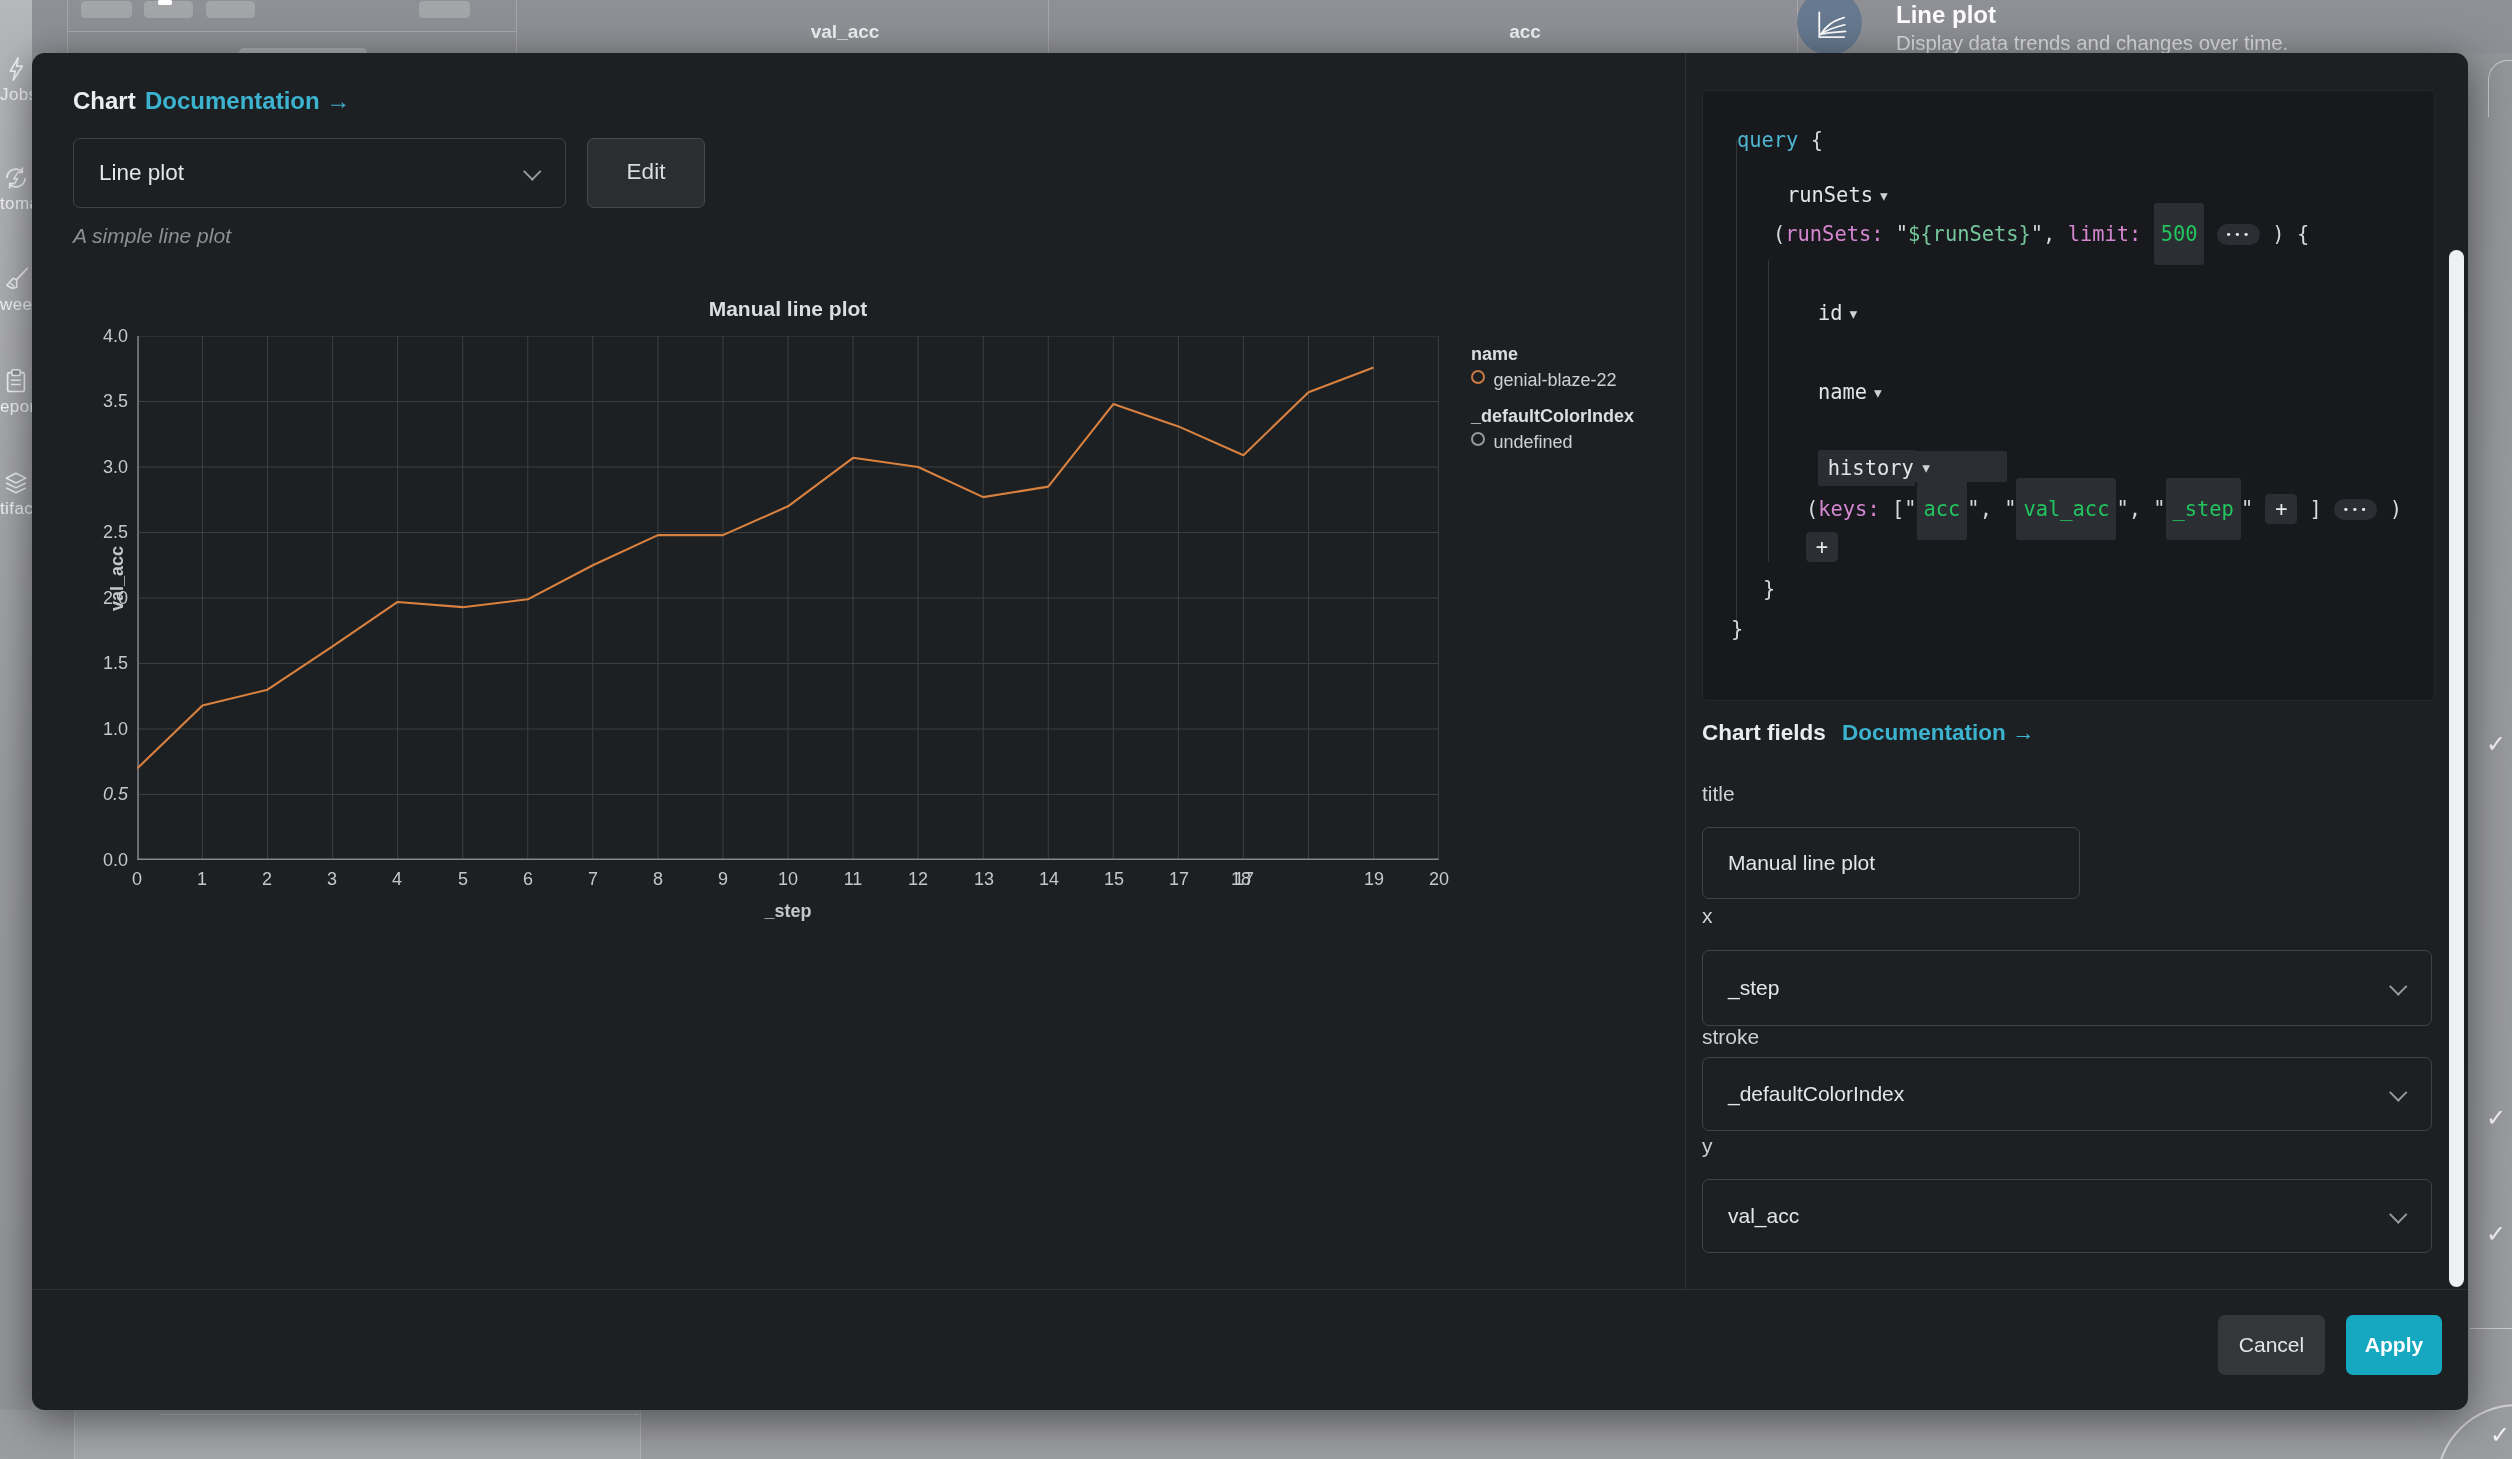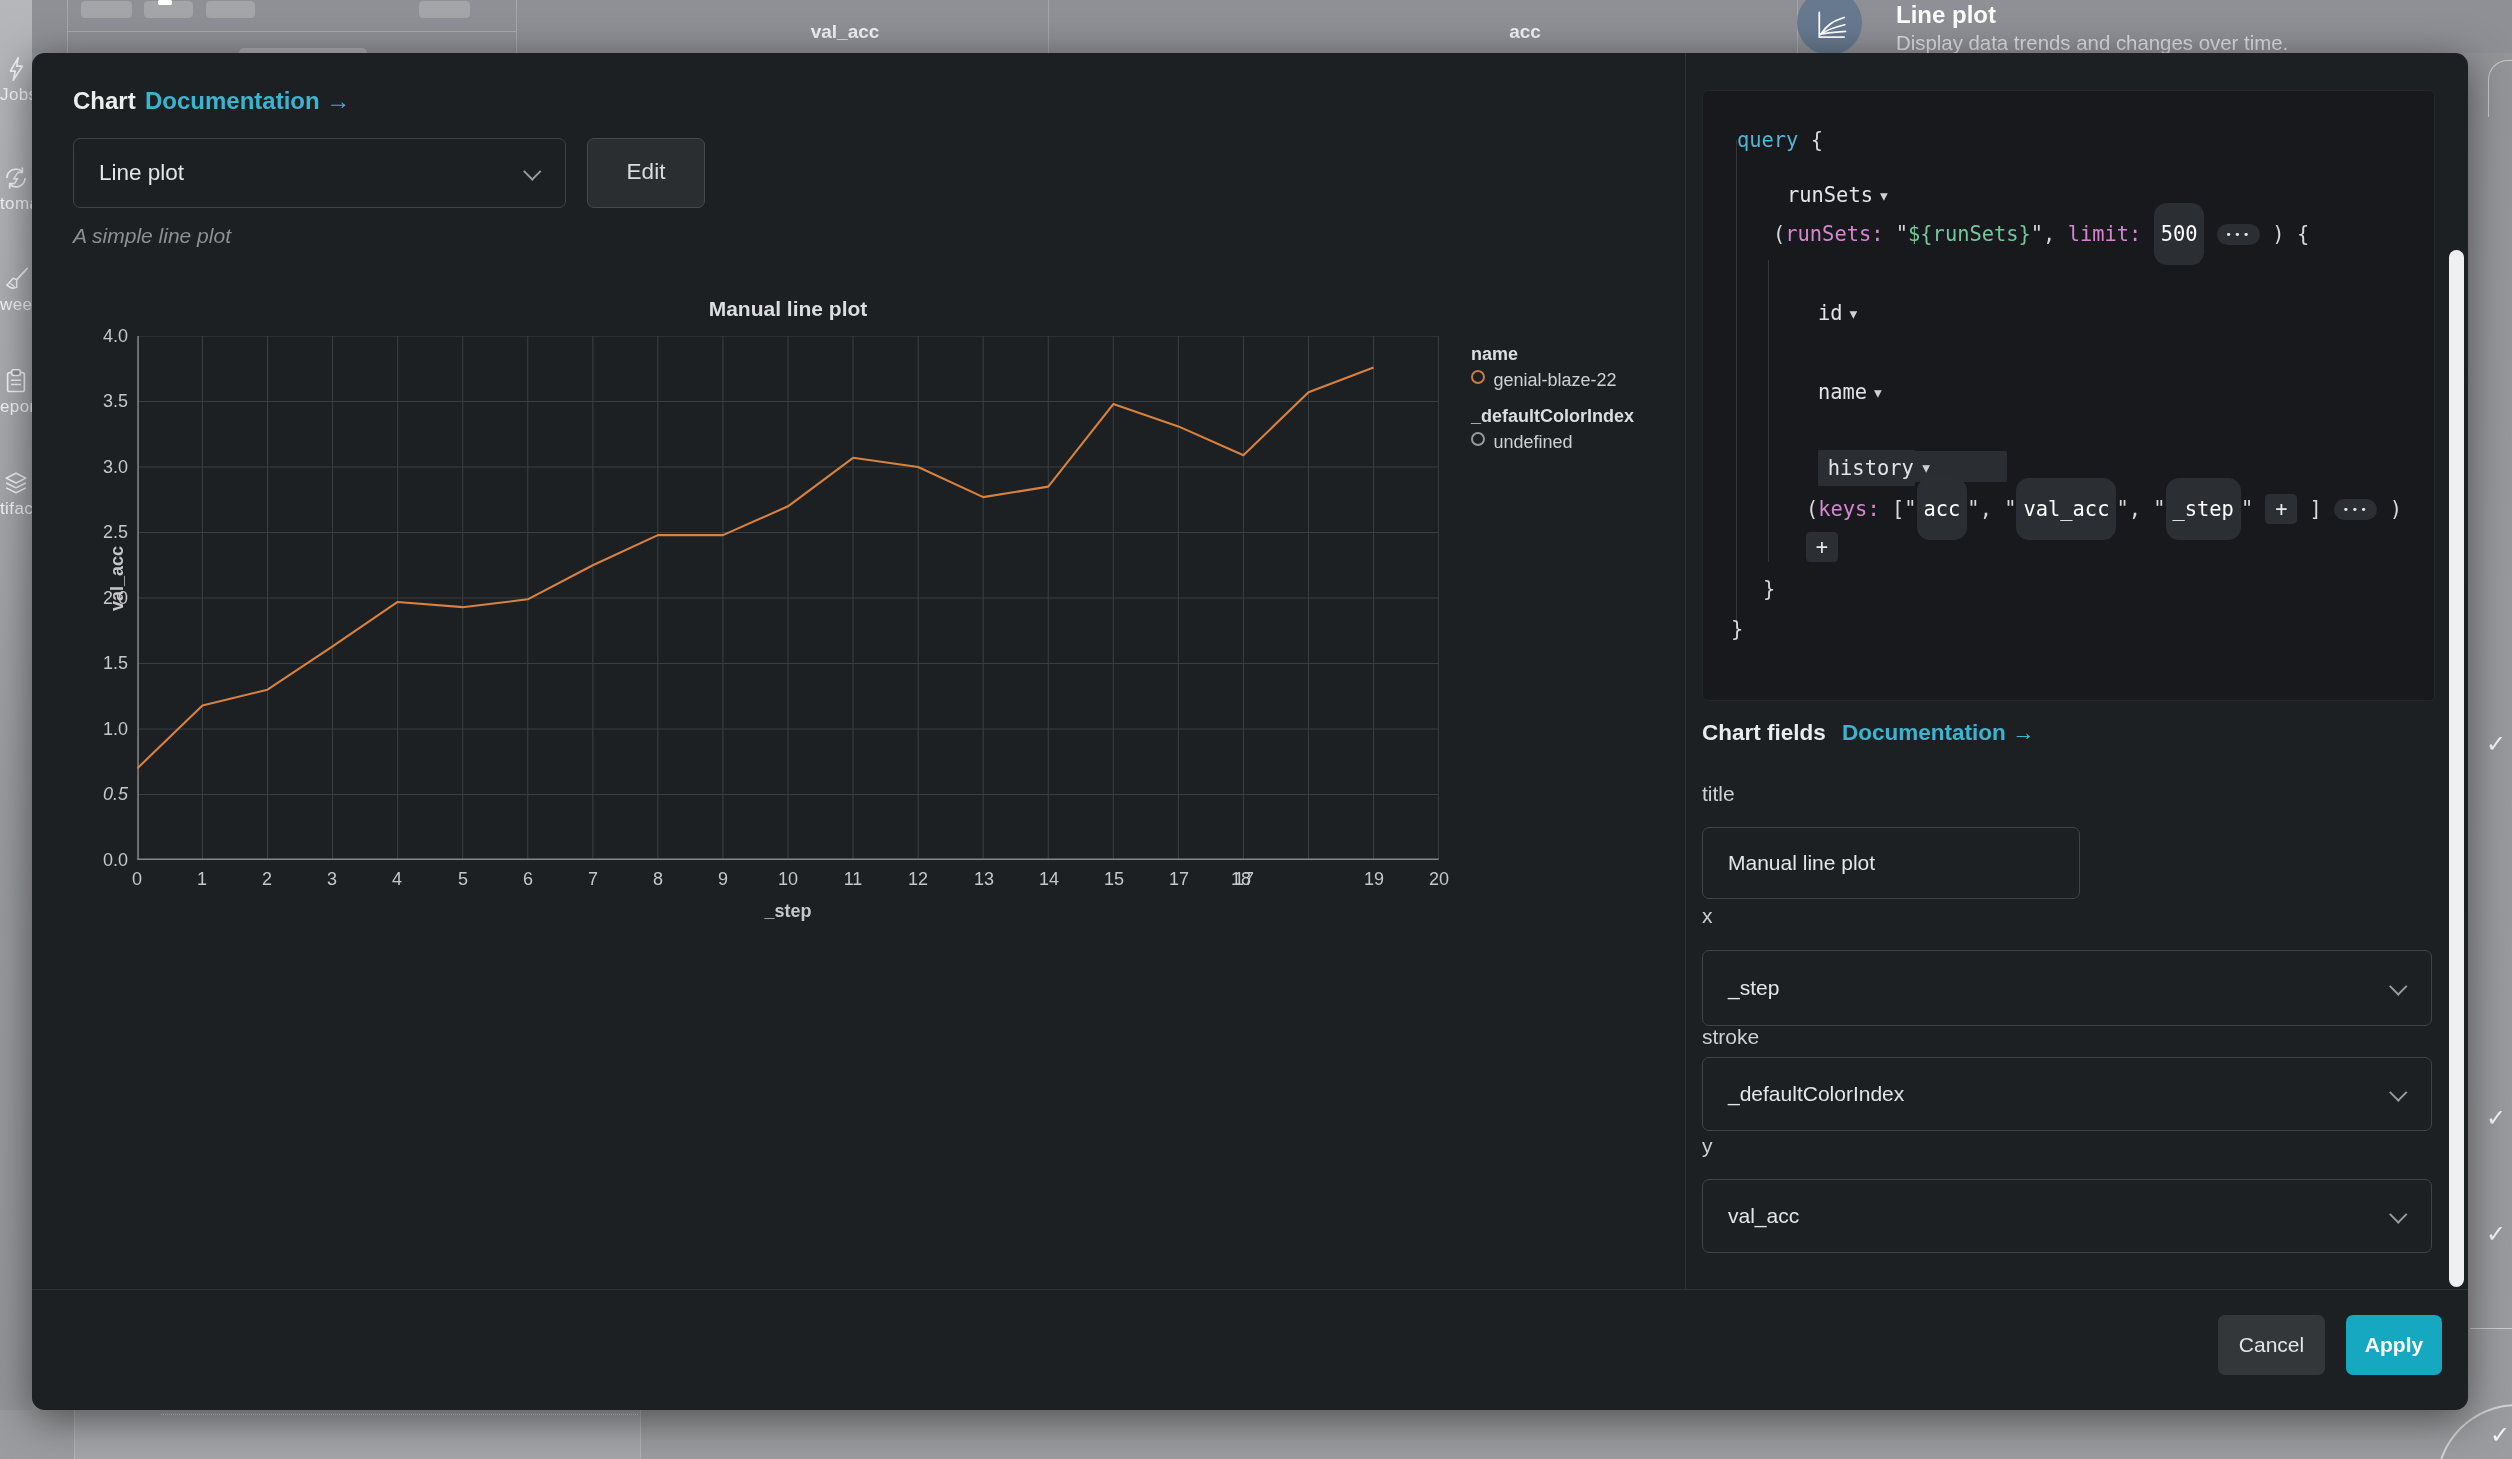--- a/index.html
+++ b/index.html
@@ -69,21 +69,21 @@
   #query-box{left:1670px;top:37px;width:731px;height:609px;background:#17191d;
     border:0.7px solid #24272b;border-radius:5.6px;}
   .code-line{position:absolute;height:32px;line-height:32px;white-space:pre;
     font-family:"DejaVu Sans Mono",monospace;font-size:20.4px;}
   .seg-kw{color:#4fb6d2;} .seg-plain{color:#d8d9db;} .seg-attr{color:#d487d0;}
   .seg-str{color:#76c79c;} .seg-field{color:#e3e4e6;}
   .seg-caret{color:#cfd0d2;font-family:"DejaVu Sans",sans-serif;font-size:15.4px;vertical-align:1.4px;padding-left:7px;}
   .seg-field-hl{color:#e3e4e6;background:#2a2e33;padding:5.6px 1.4px 5.6px 9.8px;border-radius:2.1px 0 0 2.1px;}
   .seg-caret-hl{color:#cfd0d2;background:#2a2e33;font-family:"DejaVu Sans",sans-serif;font-size:15.4px;
     vertical-align:1.4px;padding:8.4px 77px 4.2px 7px;border-radius:0 2.1px 2.1px 0;}
-  .seg-pill-str{color:#ffffff;background:#2b2f33;border-radius:13px;padding:19px 7px;}
+  .seg-pill-str{color:#22c55e;background:#2b2f33;border-radius:3px;padding:19px 7px;}
   .seg-pill-plus{color:#e8e9ea;background:#2b2f33;border-radius:4.2px;padding:2.8px 9.8px;}
   .seg-pill-ellipsis{color:#e8e9ea;background:#2b2f33;border-radius:11.2px;padding:4.2px 8.4px;
     font-size:11.2px;letter-spacing:2.1px;vertical-align:2.8px;}
   .indent-guide{position:absolute;width:1.4px;background:#33373b;}
   
   #cf-heading{left:1670px;top:667px;font-size:22.5px;font-weight:bold;color:#eaebec;}
   #doc-link-2{left:1810px;top:667px;font-size:22.5px;}
   .field-label{font-size:21px;color:#cfd0d2;}
   .field-input{border:1.4px solid #3f4347;border-radius:7px;background:#1d2023;}
   .field-input .select-value{font-size:21px;color:#e4e5e7;}

